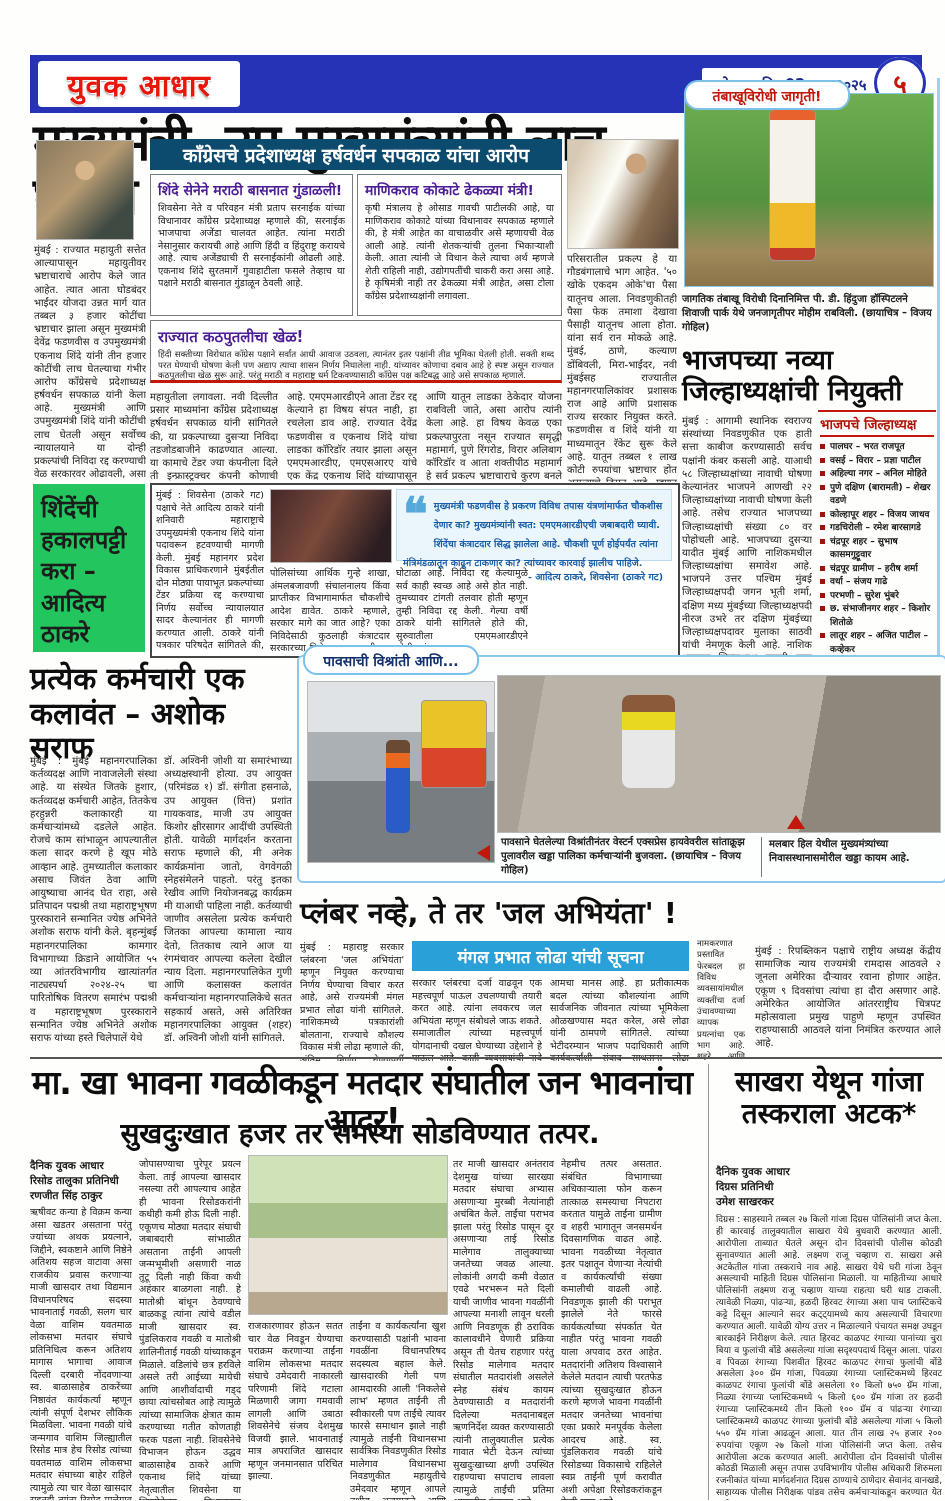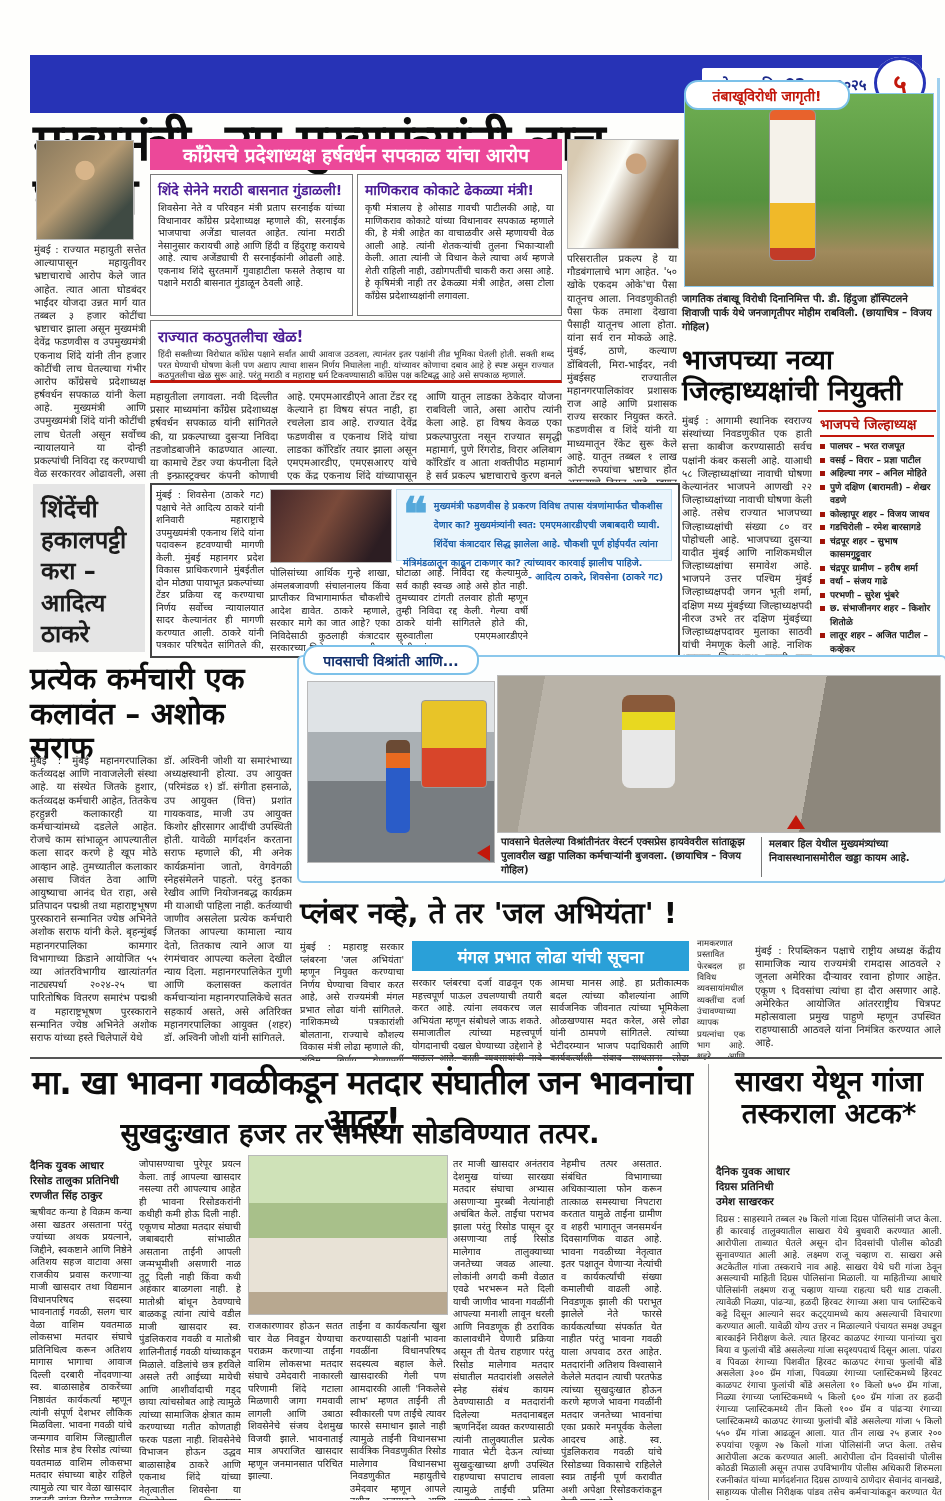--- a/index.html
+++ b/index.html
@@ -10,30 +10,30 @@
   .small{font-size:10px;}
   .tiny{font-size:9.5px;}
   .hl{font-weight:800;color:#0d0d0d;}
   .redhl{color:#4c1d95;font-weight:800;}
   .photo{background:#888;overflow:hidden;border:1px solid #b9b9b9;}
   .masthead{background:#2733b6;}
   .logobox{background:#fff;border-radius:4px;display:flex;align-items:center;justify-content:center;}
   .logotext{color:#e8150a;font-weight:800;font-size:30px;text-shadow:1px 1px 0 #fff,-1px -1px 0 #fff,0 2px 2px rgba(0,0,0,.35);letter-spacing:1px;}
   .datebox{background:#fff;display:flex;align-items:center;justify-content:center;font-weight:800;color:#1c2a8a;font-size:15px;border-radius:2px;}
   .pgcircle{background:#fff;border-radius:50%;display:flex;align-items:center;justify-content:center;color:#c2170b;font-weight:800;font-size:26px;box-shadow:0 0 0 3px #2733b6 inset;}
-  .banner-red{background:#ec4899;color:#fff;font-weight:800;display:flex;align-items:center;justify-content:center;font-size:19px;}
+  .banner-red{background:#0c4a6e;color:#fff;font-weight:800;display:flex;align-items:center;justify-content:center;font-size:19px;}
   .nbox{border:1px solid #7a7a7a;background:#fff;padding:5px 7px;box-sizing:border-box;}
   .nbox .bt{font-size:14px;margin-bottom:3px;}
   .bluebubble{background:#fff;border:2px solid #7cc1e9;border-radius:14px;display:flex;align-items:center;justify-content:center;font-weight:800;}
   .bluebox{border:2px solid #8cc8ec;border-radius:6px;background:#fdfefe;}
   .banner-blue{background:#2aa0d8;color:#fff;font-weight:800;display:flex;align-items:center;justify-content:center;font-size:17px;}
   .quotebox{background:#eaf5fc;border:1px solid #bcdcf0;padding:4px 8px 4px 6px;box-sizing:border-box;}
   .quotetext{color:#1b5fa8;font-weight:700;font-size:9.5px;line-height:1.45;text-align:justify;}
   .qmark{float:left;font-size:46px;line-height:.8;color:#55a8da;font-weight:800;margin:2px 6px 0 0;font-family:"DejaVu Serif","Liberation Serif",serif;}
-  .grayhead{background:#e5e5e5;padding:10px 8px;box-sizing:border-box;font-weight:800;font-size:24px;line-height:1.3;}
+  .grayhead{background:#22c55e;padding:10px 8px;box-sizing:border-box;font-weight:800;font-size:24px;line-height:1.3;}
   .bjplist{border-top:2px solid #c2170b;border-bottom:2px solid #c2170b;padding:3px 2px;box-sizing:border-box;}
   .bjplist .lt{color:#b31208;font-weight:800;font-size:13.5px;border-bottom:2px solid #c2170b;padding-bottom:2px;margin-bottom:3px;}
   .bjplist ul{list-style:none;margin:0;padding:0;}
   .bjplist li{font-size:9px;font-weight:700;line-height:1.5;padding-left:10px;position:relative;}
   .bjplist li::before{content:"";position:absolute;left:0;top:4px;width:5px;height:5px;background:#a01208;}
   .byline{font-weight:800;font-size:10.5px;line-height:1.45;}
   .caption{font-weight:700;font-size:10px;line-height:1.4;text-align:left;color:#222;}
   .tri-left{width:0;height:0;border-top:8px solid transparent;border-bottom:8px solid transparent;border-right:13px solid #c2170b;}
   .tri-up{width:0;height:0;border-left:9px solid transparent;border-right:9px solid transparent;border-bottom:14px solid #c2170b;}
   .vline-blue{background:#9fd0ee;}
@@ -55,20 +55,23 @@
   .scooter{position:absolute;left:28%;top:12%;width:12%;height:60%;background:linear-gradient(180deg,#8a5a3a 0 18%,#e8d820 18% 38%,#e8e8e8 38% 100%);border-radius:8px;}
   .ph-crowd{background:linear-gradient(180deg,#cfe2b8 0 30%,#a8c08a 30% 52%,#e8e2d6 52% 86%,#b8a890 86% 100%);}
   .head2{font-weight:800;line-height:1.15;}
 </style>
 </head>
 <body>
 
 <div id="page">
 
   <div class="abs masthead" style="left:30px;top:55px;width:892px;height:58px;">
+    <div class="abs logobox" style="left:8px;top:6px;width:202px;height:46px;">
+      <span class="logotext">युवक आधार</span>
+    </div>
     <div class="abs datebox" style="left:672px;top:13px;width:178px;height:32px;">
       <span>सोमवार दि. 02 जून २०२५</span>
     </div>
     <div class="abs pgcircle" style="left:844px;top:2px;width:52px;height:52px;">
       <span>५</span>
     </div>
   </div>
 
   <div class="abs vline-blue" style="left:937px;top:78px;width:3px;height:580px;"></div>
 

